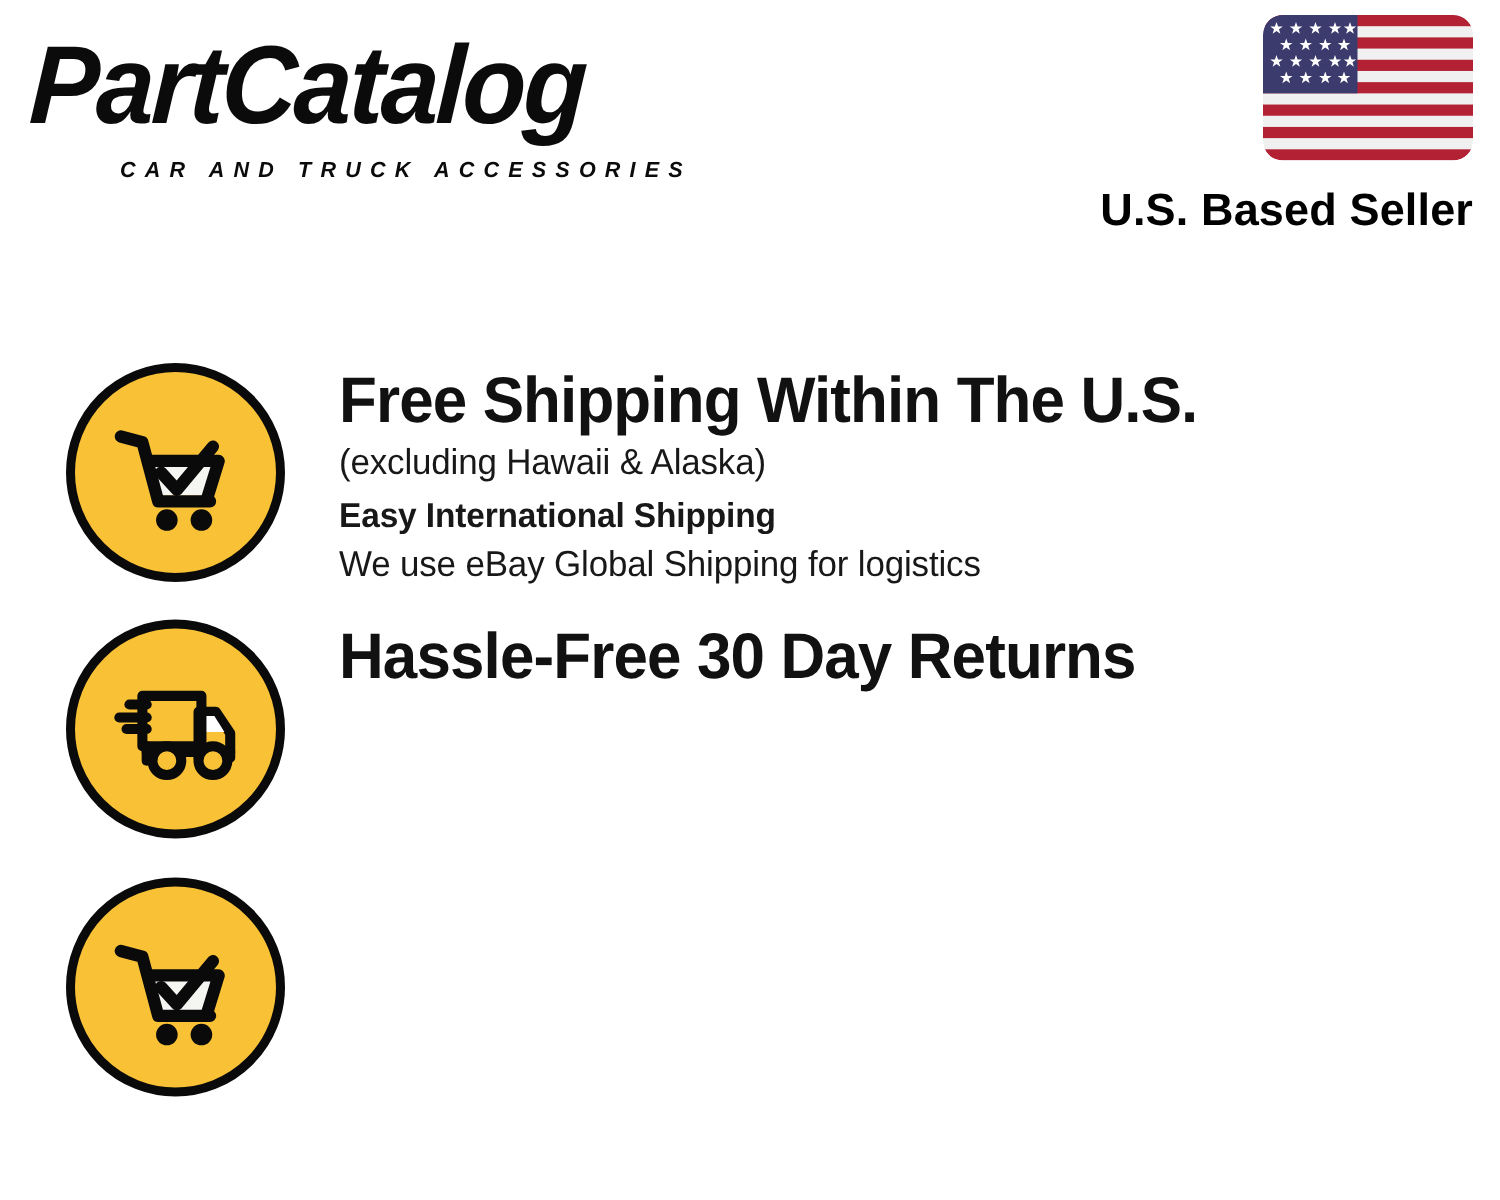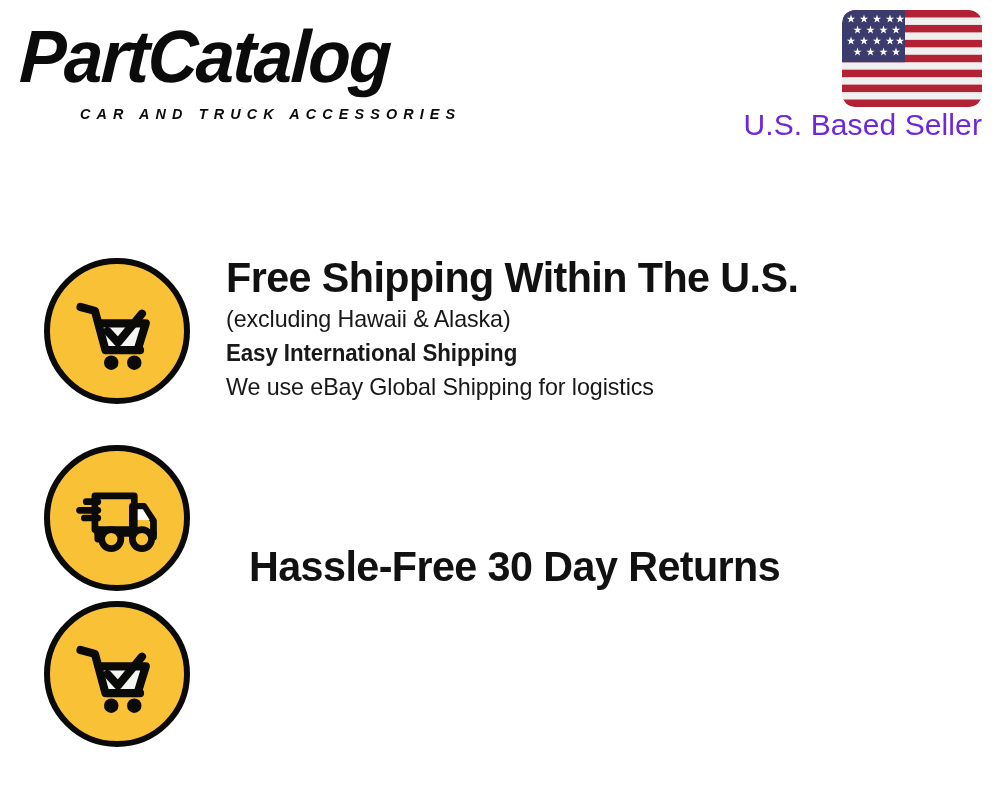--- a/index.html
+++ b/index.html
@@ -74,47 +74,47 @@
   }
   #us-flag {
     display: block;
     margin-left: auto;
     width: 140px;
     height: 97px;
     border-radius: 13px;
   }
   #seller-label {
     display: block;
-    margin-top: 0;
-    font-family: "Liberation Sans", sans-serif;
-    font-weight: 400;
+    margin-top: 16px;
+    font-family: "Liberation Sans", sans-serif;
+    font-weight: 700;
     font-size: 30px;
     line-height: 36px;
     letter-spacing: 0.1px;
-    color: #6d28d9;
+    color: #000000;
     white-space: nowrap;
   }
 
   
   #features {
     position: absolute;
     left: 0;
     top: 242px;
     width: 1000px;
   }
   .feature-row {
     position: absolute;
     left: 0;
     width: 800px;
     height: 162px;
     display: flex;
-    align-items: flex-end;
+    align-items: flex-start;
   }
   .feature-row[data-row="0"] { top: 0px; }
-  .feature-row[data-row="1"] { top: 187px; gap: 23px; }
+  .feature-row[data-row="1"] { top: 171px; }
   .feature-row[data-row="2"] { top: 343px; }
 
   .feature-icon {
     position: relative;
     flex: 0 0 auto;
     margin-left: 44px;
     width: 146px;
     height: 146px;
     border-radius: 50%;
     background: #f9c136;

